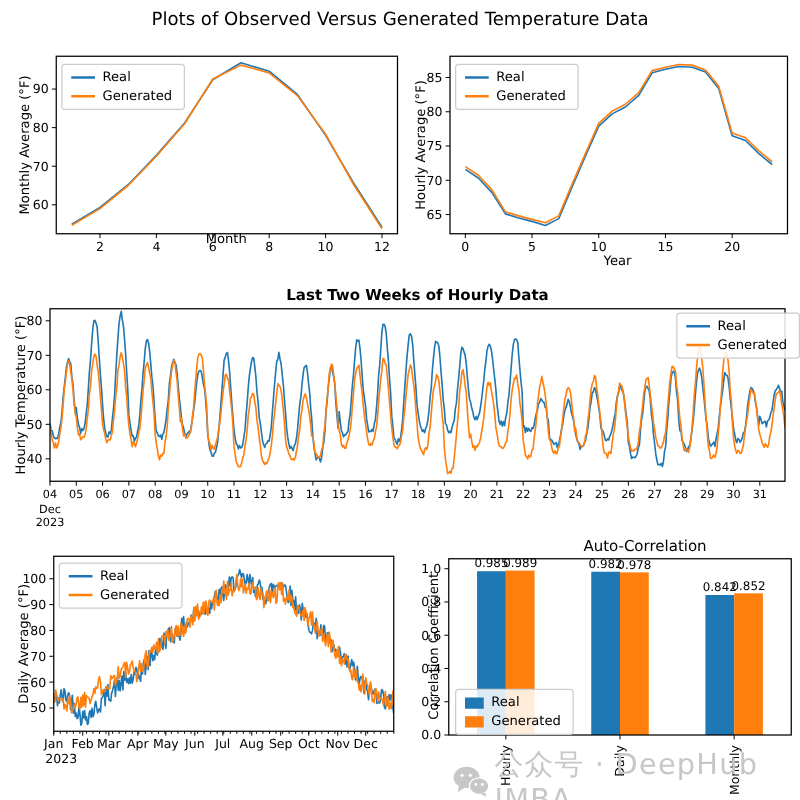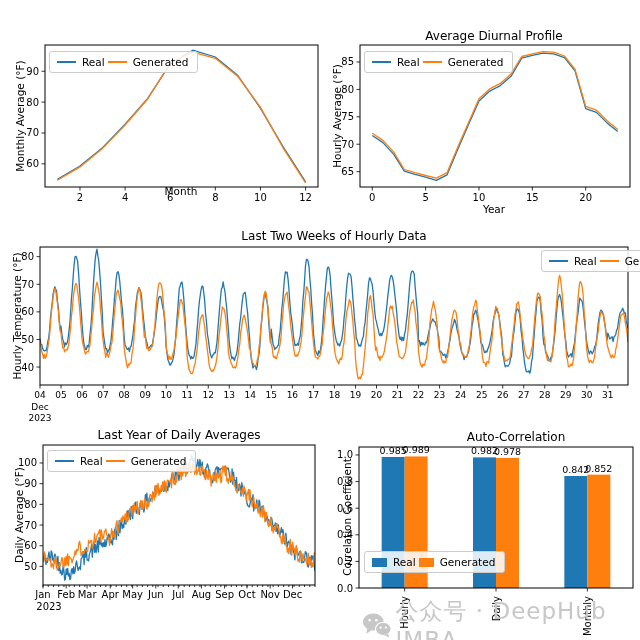--- a/index.html
+++ b/index.html
@@ -7,21 +7,21 @@
        font-family:"DejaVu Sans","Liberation Sans",sans-serif;color:#000;}
   #canvas{position:absolute;left:0;top:0;}
   svg text{font-family:"DejaVu Sans","Liberation Sans",sans-serif;fill:#000;}
   .abs{position:absolute;white-space:nowrap;}
   .suptitle{font-size:14.5px;transform:translateX(-50%);}
   .ctitle{font-size:12px;transform:translateX(-50%);}
   .xlabel{font-size:10.5px;transform:translateX(-50%);}
   .ylabel{font-size:10.5px;transform:translate(-50%,-50%) rotate(-90deg);}
   .legend{position:absolute;background:rgba(255,255,255,.85);border:1px solid #cccccc;
           border-radius:3px;padding:4px 9px 4px 7px;font-size:10.5px;display:flex;
-          flex-direction:row;gap:3px;z-index:3;}
+          flex-direction:column;gap:3px;z-index:3;}
   .li{display:flex;align-items:center;gap:6px;}
   .lswatch{width:19px;height:2px;flex:0 0 auto;}
   .bswatch{width:15px;height:9px;flex:0 0 auto;}
   .watermark{position:absolute;display:flex;align-items:center;gap:4px;z-index:5;
              color:#c7c7c7;font-size:23px;letter-spacing:1px;}
 </style>
 </head>
 <body>
 
 <div id="fig">
@@ -274,24 +274,23 @@
       <line x1="355.5" y1="534.7924528301887" x2="359" y2="534.7924528301887" stroke="#000" stroke-width="0.8"></line>
       <text x="353" y="538.2924528301887" font-size="10" text-anchor="end">0.4</text>
       <line x1="355.5" y1="508.188679245283" x2="359" y2="508.188679245283" stroke="#000" stroke-width="0.8"></line>
       <text x="353" y="511.688679245283" font-size="10" text-anchor="end">0.6</text>
       <line x1="355.5" y1="481.58490566037733" x2="359" y2="481.58490566037733" stroke="#000" stroke-width="0.8"></line>
       <text x="353" y="485.08490566037733" font-size="10" text-anchor="end">0.8</text>
       <line x1="355.5" y1="454.9811320754717" x2="359" y2="454.9811320754717" stroke="#000" stroke-width="0.8"></line>
       <text x="353" y="458.4811320754717" font-size="10" text-anchor="end">1.0</text>
     </svg>
 
-
-  <div class="abs ctitle" style="left:494px;top:29px;">Average Diurnal Profile</div>
-  <div class="abs ctitle" style="left:334px;top:229px;">Last Two Weeks of Hourly Data</div>
-  <div class="abs ctitle" style="left:179px;top:428px;">Last Year of Daily Averages</div>
+  <div class="abs suptitle" style="left:320px;top:8px;">Plots of Observed Versus Generated Temperature Data</div>
+
+  <div class="abs ctitle" style="left:334px;top:229px;font-weight:bold;">Last Two Weeks of Hourly Data</div>
   <div class="abs ctitle" style="left:516px;top:430px;">Auto-Correlation</div>
 
   <div class="abs xlabel" style="left:181px;top:185px;">Month</div>
   <div class="abs xlabel" style="left:494px;top:203px;">Year</div>
   <div class="abs ylabel" style="left:20px;top:116px;">Monthly Average (°F)</div>
   <div class="abs ylabel" style="left:337px;top:116px;">Hourly Average (°F)</div>
   <div class="abs ylabel" style="left:17px;top:316px;">Hourly Temperature (°F)</div>
   <div class="abs ylabel" style="left:19px;top:515px;">Daily Average (°F)</div>
   <div class="abs ylabel" style="left:347px;top:517px;">Correlation Coefficient</div>
 

